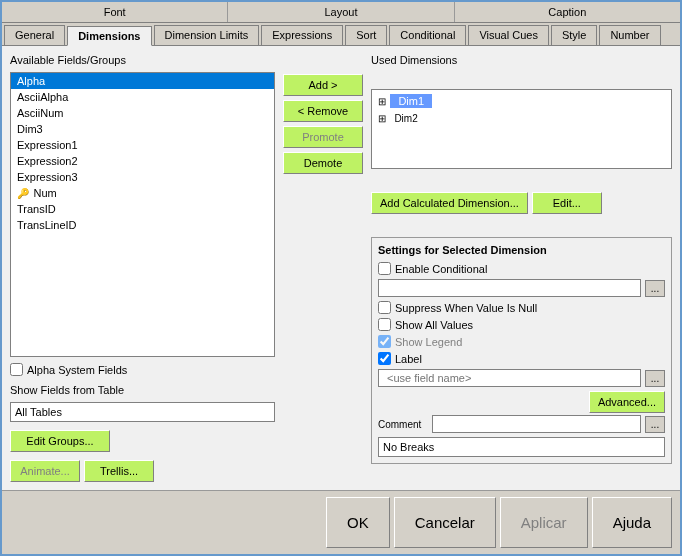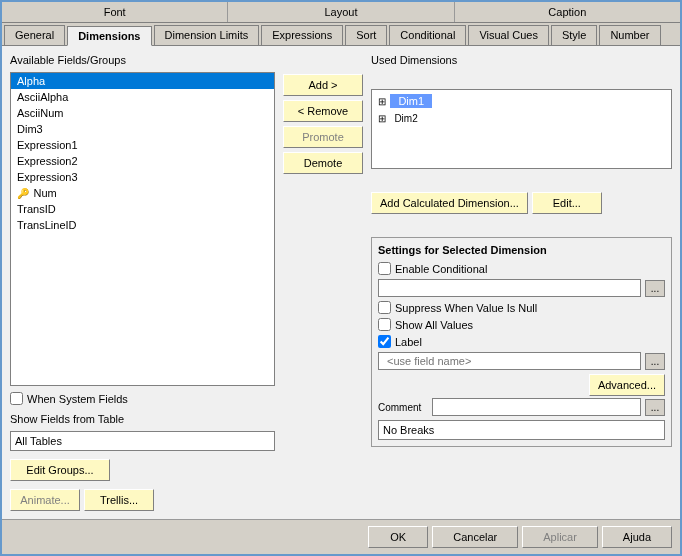--- a/index.html
+++ b/index.html
@@ -129,21 +129,21 @@
       display: flex;
       flex-direction: column;
       gap: 4px;
       justify-content: flex-start;
       padding-top: 20px;
       width: 80px;
     }
 
     .btn {
       padding: 4px 8px;
-      background: #fef9c3;
+      background: #bef264;
       border: 1px solid #808080;
       border-top-color: #fff;
       border-left-color: #fff;
       cursor: pointer;
       text-align: center;
       font-size: 11px;
       min-width: 70px;
     }
     .btn:disabled, .btn.disabled {
       color: #808080;
@@ -283,27 +283,27 @@
     
     .bottom-row {
       display: flex;
       justify-content: flex-end;
       gap: 4px;
       padding: 6px 8px;
       border-top: 1px solid #999;
       background: #d4d0c8;
     }
     .bottom-btn {
-      padding: 4px 20px;
+      padding: 16px 20px;
       background: #d4d0c8;
       border: 1px solid #808080;
       border-top-color: #fff;
       border-left-color: #fff;
       cursor: pointer;
-      font-size: 11px;
+      font-size: 15px;
       min-width: 60px;
     }
     .bottom-btn.disabled {
       color: #808080;
       cursor: default;
     }
 
     .advanced-row {
       display: flex;
       justify-content: flex-end;
@@ -382,21 +382,21 @@
           </div>
           <div class="list-item">
             <span>TransID</span>
           </div>
           <div class="list-item">
             <span>TransLineID</span>
           </div>
         </div>
         <div class="checkbox-row">
           <input type="checkbox" style="">
-          <span>When System Fields</span>
+          <span>Alpha System Fields</span>
         </div>
         <div class="show-fields-label">Show Fields from Table</div>
         <div class="dropdown-container">
           <select class="dropdown"><option>All Tables</option></select>
         </div>
         <div style="margin-top:4px;">
           <button class="btn" style="width:100px;">Edit Groups...</button>
         </div>
         <div class="bottom-buttons-left">
           <button class="btn disabled">Animate...</button>
@@ -442,20 +442,24 @@
 
           <div class="setting-row">
             <input type="checkbox" style="">
             <span class="setting-label">Suppress When Value Is Null</span>
           </div>
           <div class="setting-row">
             <input type="checkbox" style="">
             <span class="setting-label">Show All Values</span>
           </div>
           <div class="setting-row">
+            <input type="checkbox" checked="" style="opacity: 0.5;">
+            <span class="setting-label disabled">Show Legend</span>
+          </div>
+          <div class="setting-row">
             <input type="checkbox" checked="" style="">
             <span class="setting-label">Label</span>
           </div>
           <div class="setting-row">
             <input type="text" style="flex: 1 1 0%; border: 1px solid rgb(128, 128, 128); padding: 2px 8px; color: rgb(128, 128, 128);" placeholder="&lt;use field name&gt;">
             <button class="small-btn">...</button>
           </div>
 
           <div class="advanced-row">
             <button class="btn">Advanced...</button>

